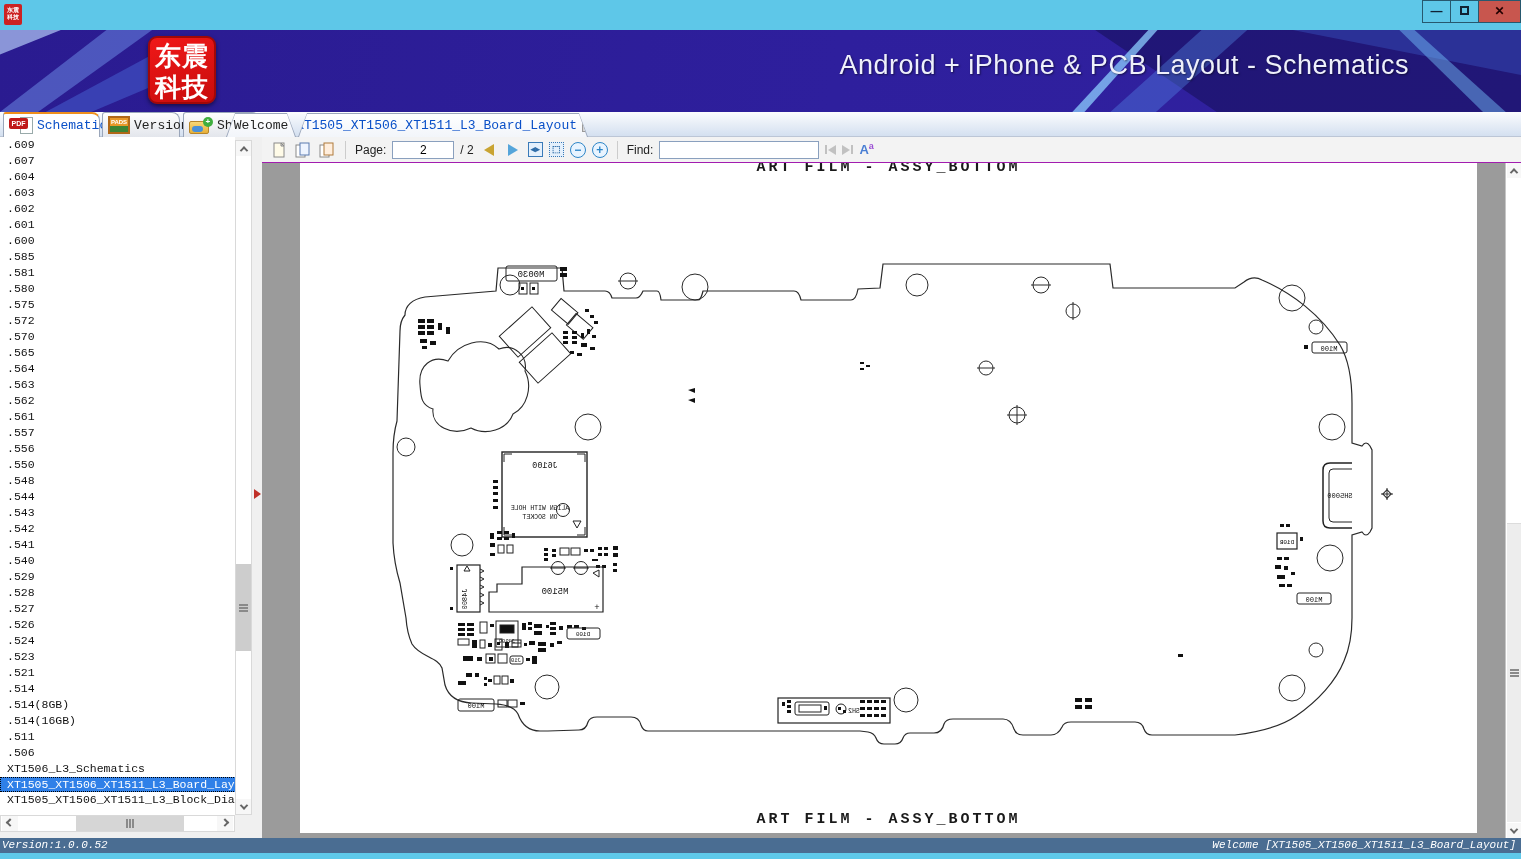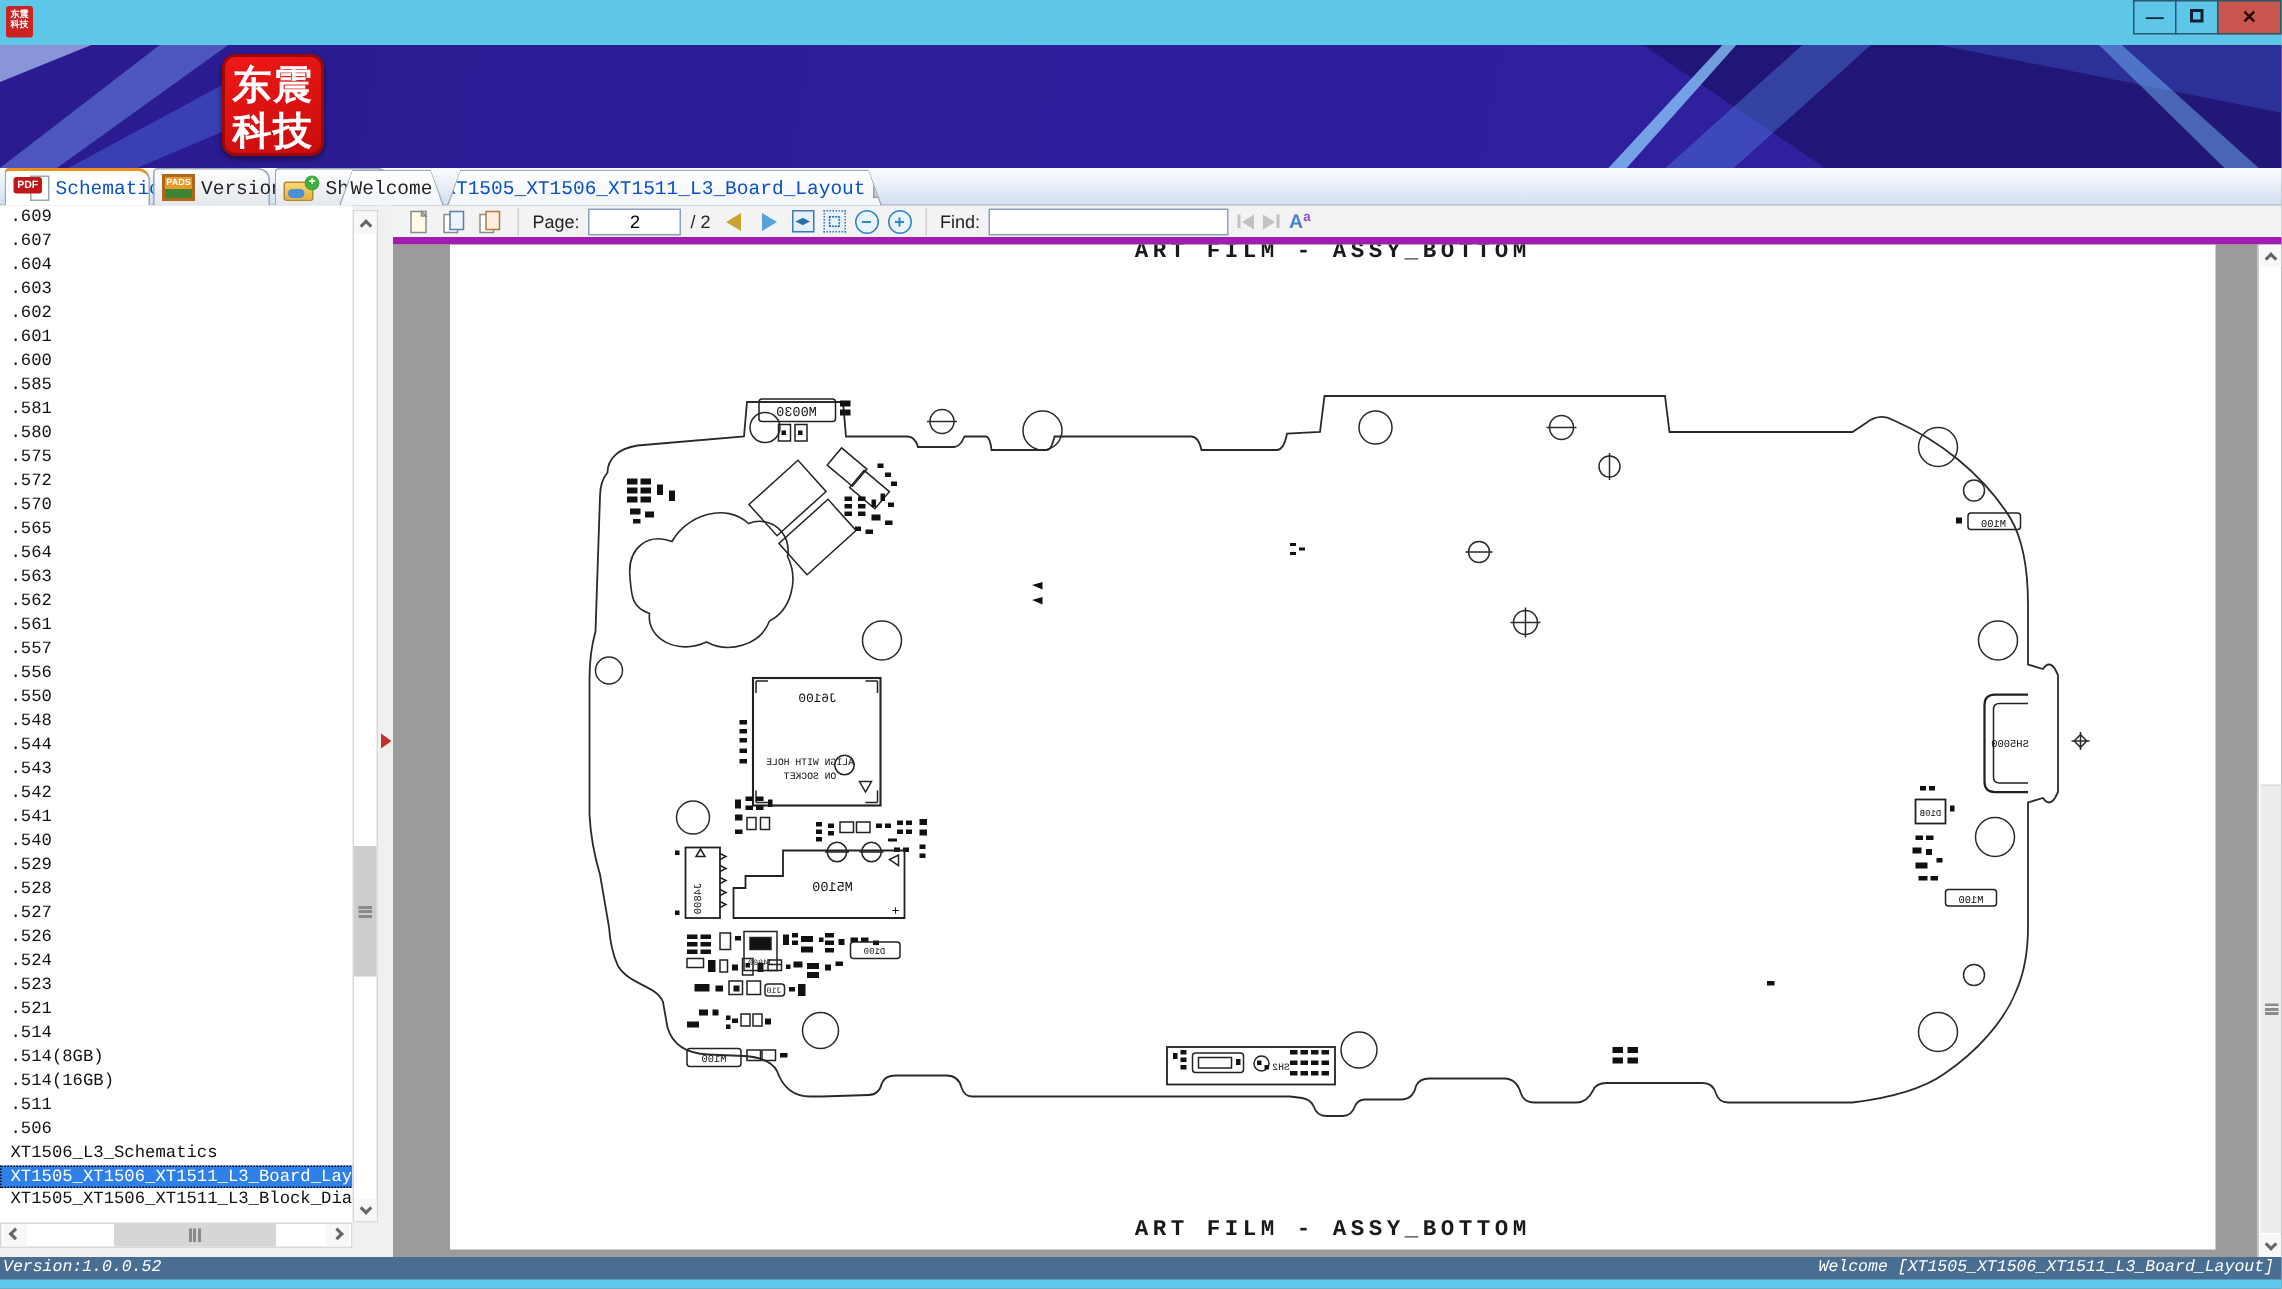--- a/index.html
+++ b/index.html
@@ -74,21 +74,21 @@
   #sb-hscroll { position:absolute; left:0px; top:678px; width:235px; height:17px; background:#fff; border:1px solid #d9d9d9; }
   #sb-hscroll .lbtn { position:absolute; left:1px; top:0; width:16px; height:15px; background:#f7f7f7; display:flex; align-items:center; justify-content:center; }
   #sb-hscroll .rbtn { position:absolute; right:1px; top:0; width:16px; height:15px; background:#f7f7f7; display:flex; align-items:center; justify-content:center; }
   #sb-hthumb { position:absolute; left:75px; top:0; width:108px; height:15px; background:#d6d6d6; }
   .gripV { position:absolute; top:3px; left:50%; margin-left:-4px; height:9px; width:8px;
      background:linear-gradient(90deg,#8a8a8a 2px,transparent 2px,transparent 3px,#8a8a8a 3px,#8a8a8a 5px,transparent 5px,transparent 6px,#8a8a8a 6px,#8a8a8a 8px,transparent 8px); }
   #splitter { position:absolute; left:252px; top:137px; width:10px; height:701px; background:#f0f0f0; }
   #splitter .arrow { position:absolute; left:2px; top:352px; width:0; height:0; border-top:5px solid transparent; border-bottom:5px solid transparent; border-left:7px solid #c03028; }
 
   
-  #toolbar { position:absolute; left:262px; top:137px; width:1259px; height:26px; background:#f3f3f3; border-bottom:5px solid #a21caf; display:flex; align-items:center; gap:6px; padding-left:8px; font-size:12px; color:#222; }
+  #toolbar { position:absolute; left:262px; top:137px; width:1259px; height:26px; background:#f3f3f3; border-bottom:1px solid #a21caf; display:flex; align-items:center; gap:6px; padding-left:8px; font-size:12px; color:#222; }
   .tb-sep { width:1px; height:18px; background:#cccccc; margin:0 3px; }
   .tb-icon { width:18px; height:18px; display:flex; align-items:center; justify-content:center; }
   .pagebox { width:62px; height:18px; border:1px solid #8aa0be; background:#fff; text-align:center; font-size:12px; font-family:"Liberation Sans",sans-serif; }
   .findbox { width:160px; height:18px; border:1px solid #8aa0be; background:#fff; font-size:12px; padding:0 3px; }
   .tri { width:0; height:0; }
   .tri.back { border-top:6px solid transparent; border-bottom:6px solid transparent; border-right:10px solid #c9a432; }
   .tri.fwd  { border-top:6px solid transparent; border-bottom:6px solid transparent; border-left:10px solid #55a5da; }
   .fitbox { width:15px; height:15px; border:1px solid #3a7ab8; background:#e4f0fc; color:#2e6ca8; font-size:9px; line-height:13px; text-align:center; font-weight:bold; }
   .fitbox.dotted { border-style:dotted; }
   .zoomc { width:16px; height:16px; border:1px solid #2e86c8; border-radius:50%; background:#e8f4ff; color:#2e86c8; font-size:12px; line-height:14px; text-align:center; font-weight:bold; }
@@ -135,20 +135,21 @@
   <div class="streak s1"></div>
   <div class="streak s2"></div>
   <div class="streak s3"></div>
   <div class="streak s6"></div>
   <div class="streak s5"></div>
   <div class="streak s7"></div>
   <div class="logo">
     <div>东震</div>
     <div>科技</div>
   </div>
+  <div class="tagline">Android + iPhone &amp; PCB Layout - Schematics</div>
 </div>
 
 <div id="tabbar">
   <div class="apptab active" id="tab-schematic">
     <span class="pdf-ic">
         <span class="page"></span>
         <span class="badge">PDF</span>
       </span>
     <span>Schematic</span>
   </div>

